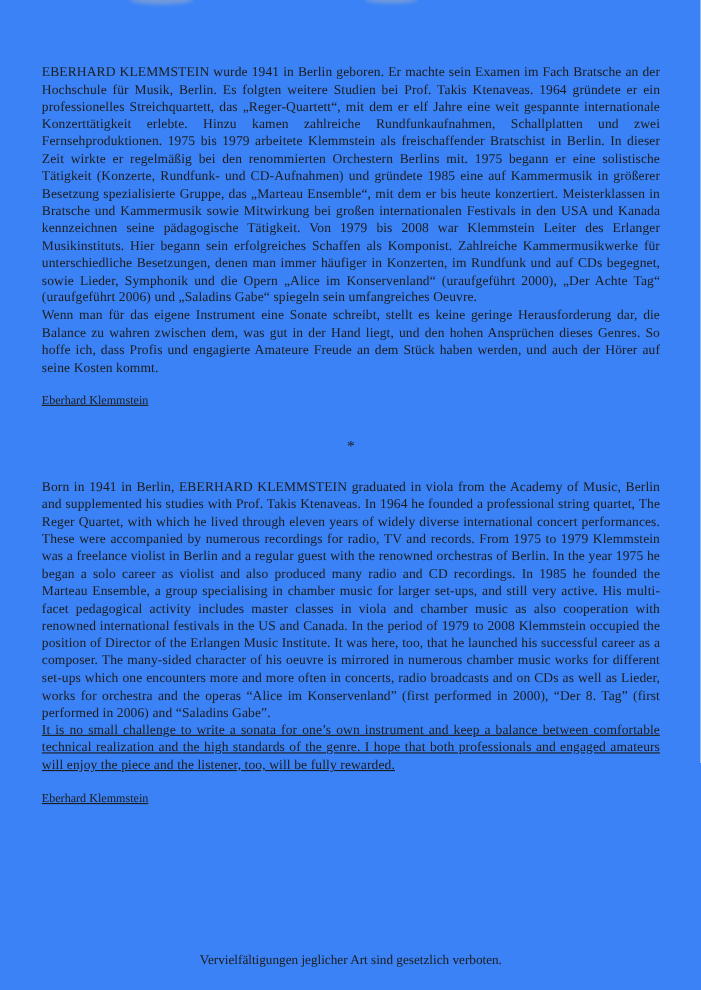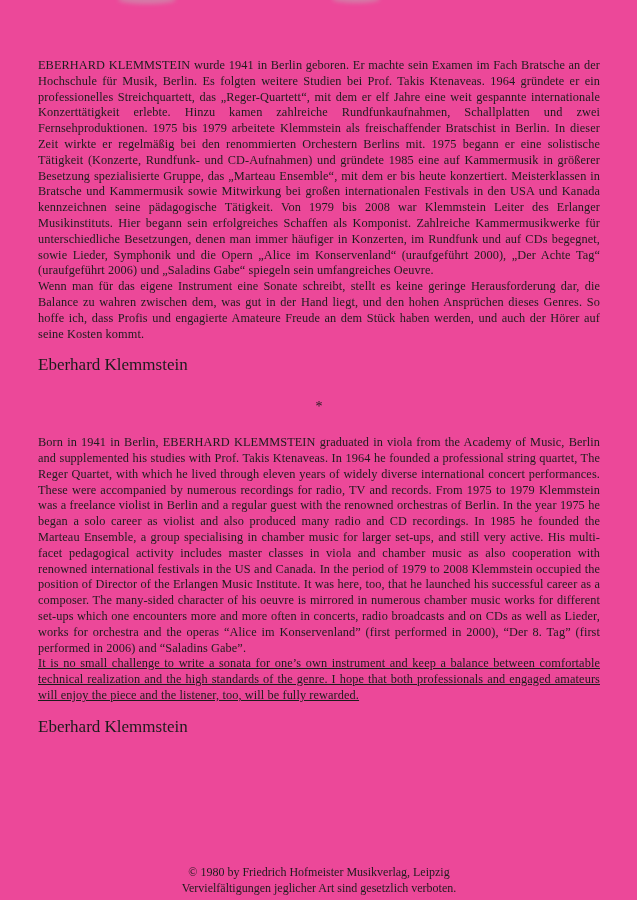--- a/index.html
+++ b/index.html
@@ -5,21 +5,21 @@
   html, body {
     margin: 0;
     padding: 0;
     background: #ffffff;
   }
   .page {
     position: relative;
     width: 637px;
     height: 900px;
     box-sizing: border-box;
-    background: #ec4899;
+    background: #3b82f6;
     color: #1c1c1c;
     font-family: "Liberation Serif", "DejaVu Serif", serif;
     padding: 58px 37px 0 38px;
     overflow: hidden;
   }
   
   .artifact {
     position: absolute;
     background: #b9b9b9;
     opacity: 0.45;
@@ -31,21 +31,21 @@
 
   p.body-text {
     margin: 0;
     font-size: 12.3px;
     line-height: 15.8px;
     text-align: justify;
     letter-spacing: 0.1px;
   }
   .german-bio     { margin-bottom: 16px; }
   .german-note    { margin-bottom: 3px; }
-  .signature      { margin: 15px 0 0 0; font-size: 17px; line-height: 15.8px; text-align: left; }
+  .signature      { margin: 15px 0 0 0; font-size: 11px; line-height: 15.8px; text-align: left; text-decoration: underline; }
   .separator {
     margin: 27px 0 21px 0;
     text-align: center;
     font-size: 14px;
     line-height: 14px;
   }
   .english-bio    { margin-bottom: 17px; }
   .english-note   { margin-bottom: 3px; text-decoration: underline; }
 
   .footer {
@@ -72,18 +72,17 @@
 
   <div class="separator">*</div>
 
   <p class="body-text english-bio">Born in 1941 in Berlin, EBERHARD KLEMMSTEIN graduated in viola from the Academy of Music, Berlin and supplemented his studies with Prof. Takis Ktenaveas. In 1964 he founded a professional string quartet, The Reger Quartet, with which he lived through eleven years of widely diverse international concert performances. These were accompanied by numerous recordings for radio, TV and records. From 1975 to 1979 Klemmstein was a freelance violist in Berlin and a regular guest with the renowned orchestras of Berlin. In the year 1975 he began a solo career as violist and also produced many radio and CD recordings. In 1985 he founded the Marteau Ensemble, a group specialising in chamber music for larger set-ups, and still very active. His multi-facet pedagogical activity includes master classes in viola and chamber music as also cooperation with renowned international festivals in the US and Canada. In the period of 1979 to 2008 Klemmstein occupied the position of Director of the Erlangen Music Institute. It was here, too, that he launched his successful career as a composer. The many-sided character of his oeuvre is mirrored in numerous chamber music works for different set-ups which one encounters more and more often in concerts, radio broadcasts and on CDs as well as Lieder, works for orchestra and the operas “Alice im Konservenland” (first performed in 2000), “Der 8. Tag” (first performed in 2006) and “Saladins Gabe”.</p>
 
   <p class="body-text english-note">It is no small challenge to write a sonata for one’s own instrument and keep a balance between comfortable technical realization and the high standards of the genre. I hope that both professionals and engaged amateurs will enjoy the piece and the listener, too, will be fully rewarded.</p>
 
   <p class="signature">Eberhard Klemmstein</p>
 
   <div class="footer">
-    <div>© 1980 by Friedrich Hofmeister Musikverlag, Leipzig</div>
     <div>Vervielfältigungen jeglicher Art sind gesetzlich verboten.</div>
 
   </div>
 
 </div>
 
 </body></html>

